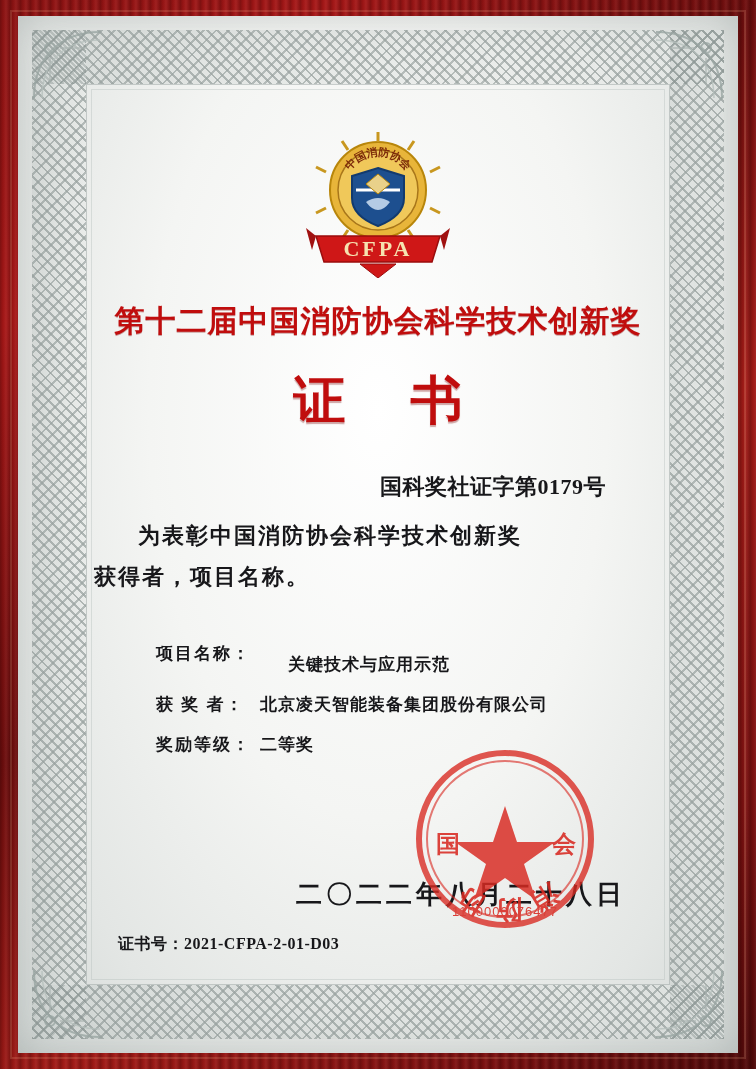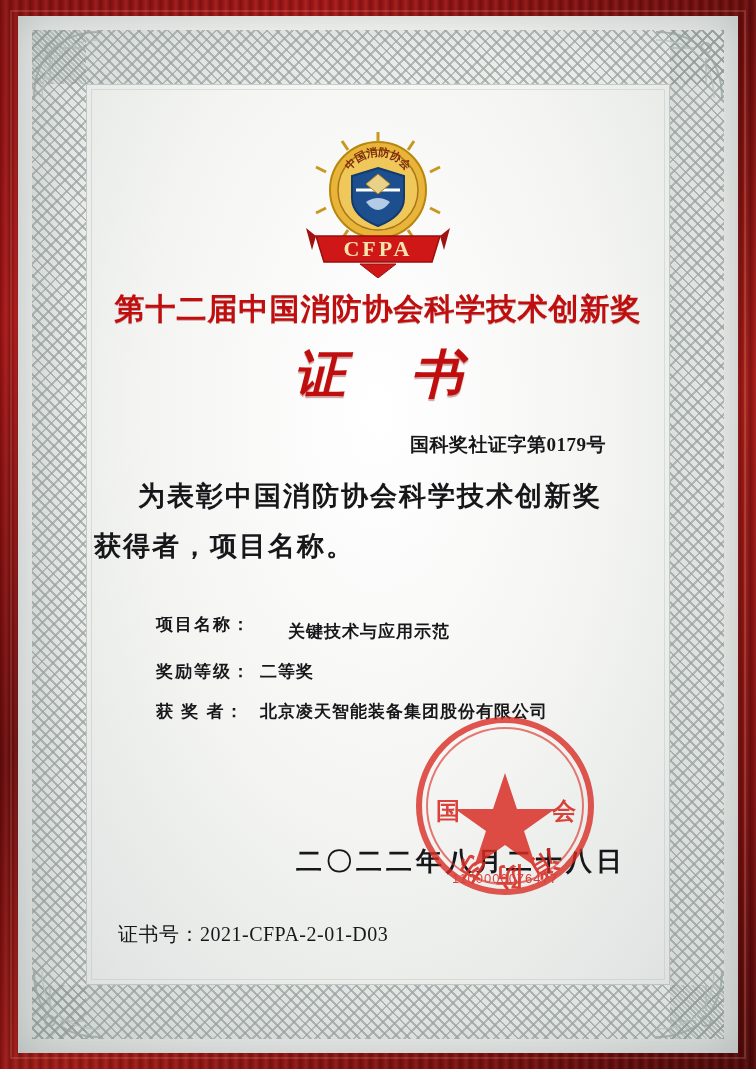--- a/index.html
+++ b/index.html
@@ -112,54 +112,53 @@
     bottom: 76px;
   }
 
   .emblem-wrap {
     margin-top: 36px;
     display: flex;
     justify-content: center;
   }
 
   .title-main {
-    margin-top: 11px;
+    margin-top: 23px;
     text-align: center;
     color: #c00d0d;
     font-size: 30px;
     font-weight: bold;
     letter-spacing: 1px;
     font-family: "Liberation Serif", "DejaVu Serif", serif;
     text-shadow: 0 1px 0 rgba(120,0,0,.35);
   }
   .title-zhengshu {
-    margin-top: 10px;
+    margin-top: 24px;
     text-align: center;
     color: #c00d0d;
     font-size: 52px;
     font-weight: bold;
     letter-spacing: 26px;
     text-indent: 26px;
     text-shadow: 0 2px 1px rgba(120,0,0,.35);
-    font-style: italic;
   }
 
   .serial-line {
-    margin-top: 22px;
+    margin-top: 36px;
     text-align: right;
     padding-right: 56px;
-    font-size: 19px;
+    font-size: 22px;
     font-weight: bold;
     color: #17171a;
     letter-spacing: .5px;
   }
 
   .statement {
     margin-top: 14px;
-    font-size: 27px;
+    font-size: 22px;
     font-weight: bold;
     color: #17171a;
     line-height: 1.85;
     letter-spacing: 2px;
   }
   .statement .l1 { display: block; text-indent: 44px; }
   .statement .l2 { display: block; }
 
   .fields {
     margin-top: 34px;
@@ -176,21 +175,21 @@
   }
   .field-label {
     white-space: nowrap;
     min-width: 104px;
     letter-spacing: 2px;
   }
   .field-value { flex: 1; }
   .field-value .cont {
     display: block;
     padding-left: 28px;
-    margin-top: 14px;
+    margin-top: 22px;
   }
 
   .date-zone {
     position: relative;
     margin-top: 34px;
     height: 150px;
   }
   .date-line {
     position: absolute;
     right: 36px;
@@ -208,23 +207,23 @@
     bottom: 6px;
     width: 190px;
     height: 190px;
     pointer-events: none;
     opacity: .88;
   }
 
   .cert-no {
     position: absolute;
     left: 24px;
-    bottom: 29px;
-    font-size: 20px;
-    font-weight: normal;
+    bottom: 22px;
+    font-size: 16px;
+    font-weight: bold;
     color: #17171a;
     letter-spacing: .5px;
   }
 </style>
 </head>
 <body>
 
 <div class="certificate-frame">
   <div class="frame-bevel"></div>
 
@@ -314,26 +313,26 @@
       </div>
 
       <div class="fields">
         <div class="field-row">
           <div class="field-label">项目名称：</div>
           <div class="field-value">
             <span class="cont">关键技术与应用示范</span>
           </div>
         </div>
         <div class="field-row">
+          <div class="field-label">获 奖 者：</div>
+          <div class="field-value">北京凌天智能装备集团股份有限公司</div>
+        </div>
+        <div class="field-row">
           <div class="field-label">奖励等级：</div>
           <div class="field-value">二等奖</div>
-        </div>
-        <div class="field-row">
-          <div class="field-label">获 奖 者：</div>
-          <div class="field-value">北京凌天智能装备集团股份有限公司</div>
         </div>
       </div>
 
       <div class="date-zone">
         <div class="date-line">二〇二二年八月二十八日</div>
 
         <svg class="seal" viewBox="0 0 190 190">
           <circle cx="95" cy="95" r="86" fill="none" stroke="#d82a22" stroke-width="6" opacity=".9"></circle>
           <circle cx="95" cy="95" r="78" fill="none" stroke="#d82a22" stroke-width="2" opacity=".7"></circle>
           <path id="sealTop" d="M95 25 m -62 70 a 62 62 0 0 1 124 0" fill="none" transform="rotate(180 95 95)"></path>

